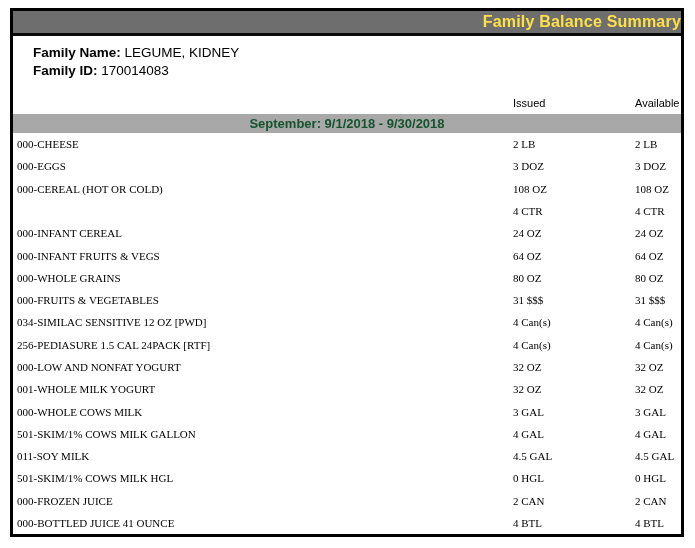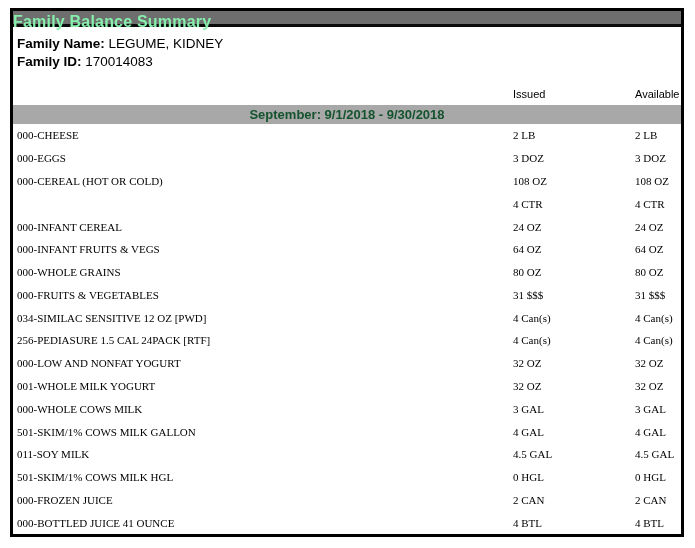--- a/index.html
+++ b/index.html
@@ -26,32 +26,32 @@
     left: 10px;
     top: 8px;
     width: 674px;
     height: 529px;
     border: 3px solid var(--border-color);
     background: #ffffff;
     display: flex;
     flex-direction: column;
   }
   .title-bar {
-    height: 16px;
+    height: 25px;
     background: var(--title-bar);
     border-bottom: 3px solid #0a0a0a;
-    text-align: left;
+    text-align: right;
     line-height: 21px;
-    color: #86efac;
+    color: #fde047;
     font-size: 16px;
     font-weight: bold;
     letter-spacing: 0.2px;
   }
   .info {
-    padding: 8px 0 0 4px;
+    padding: 8px 0 0 20px;
     height: 52px;
   }
   .info-line {
     font-size: 13.5px;
     line-height: 18px;
     white-space: nowrap;
   }
   .info-line .lbl { font-weight: bold; }
   .col-headers {
     position: relative;

